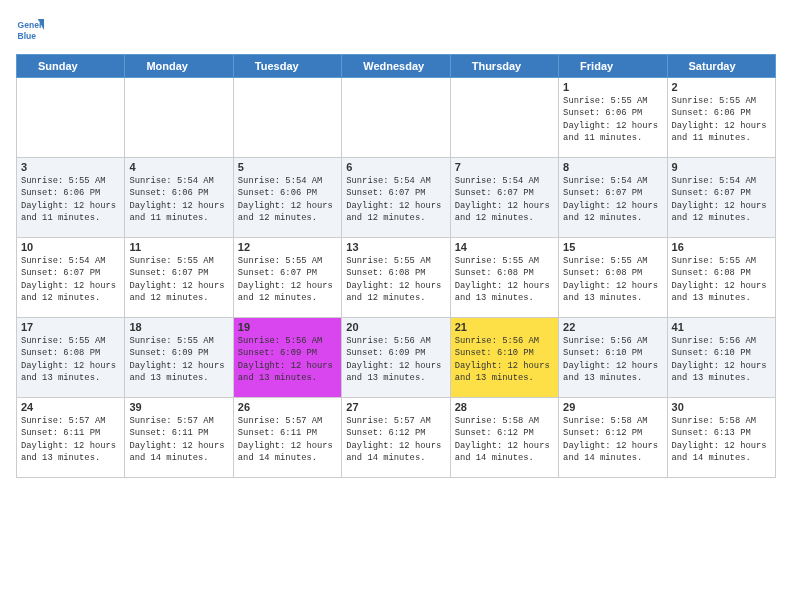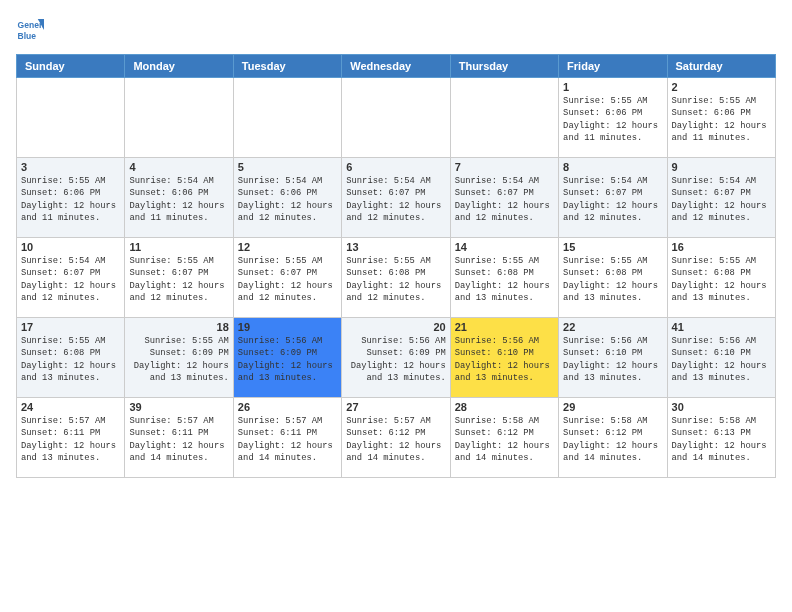--- a/index.html
+++ b/index.html
@@ -47,21 +47,21 @@
     }
     .calendar {
       width: 100%;
       border-collapse: collapse;
     }
     .calendar th {
       background: #3a7abf;
       color: #fff;
       font-size: 11px;
       font-weight: bold;
-      padding: 5px 8px;
+      padding: 5px 21px;
       text-align: left;
       border: 1px solid #5a9ad0;
       margin-left: 24px;
     }
     .calendar td {
       border: 1px solid #ccc;
       vertical-align: top;
       padding: 3px 4px;
       width: calc(100% / 7);
       font-size: 9.5px;
@@ -245,35 +245,35 @@
           </td>
         </tr>
         <tr>
           <td style="background: rgb(240, 244, 248); margin-left: 12px;">
             <span class="day-number">17</span>
             <div class="day-info" style="white-space: pre-line;">Sunrise: 5:55 AM
 Sunset: 6:08 PM
 Daylight: 12 hours
 and 13 minutes.</div>
           </td>
-          <td style="background: rgb(240, 244, 248); text-align: right;">
+          <td style="background: rgb(240, 244, 248);">
             <span class="day-number">18</span>
             <div class="day-info" style="white-space: pre-line;">Sunrise: 5:55 AM
 Sunset: 6:09 PM
 Daylight: 12 hours
 and 13 minutes.</div>
           </td>
-          <td style="background: #3b82f6;">
+          <td style="background: #d946ef;">
             <span class="day-number">19</span>
             <div class="day-info" style="white-space: pre-line;">Sunrise: 5:56 AM
 Sunset: 6:09 PM
 Daylight: 12 hours
 and 13 minutes.</div>
           </td>
-          <td style="background: rgb(240, 244, 248); text-align: right;">
+          <td style="background: rgb(240, 244, 248);">
             <span class="day-number">20</span>
             <div class="day-info" style="white-space: pre-line;">Sunrise: 5:56 AM
 Sunset: 6:09 PM
 Daylight: 12 hours
 and 13 minutes.</div>
           </td>
           <td style="background: #fde047;">
             <span class="day-number">21</span>
             <div class="day-info" style="white-space: pre-line;">Sunrise: 5:56 AM
 Sunset: 6:10 PM

